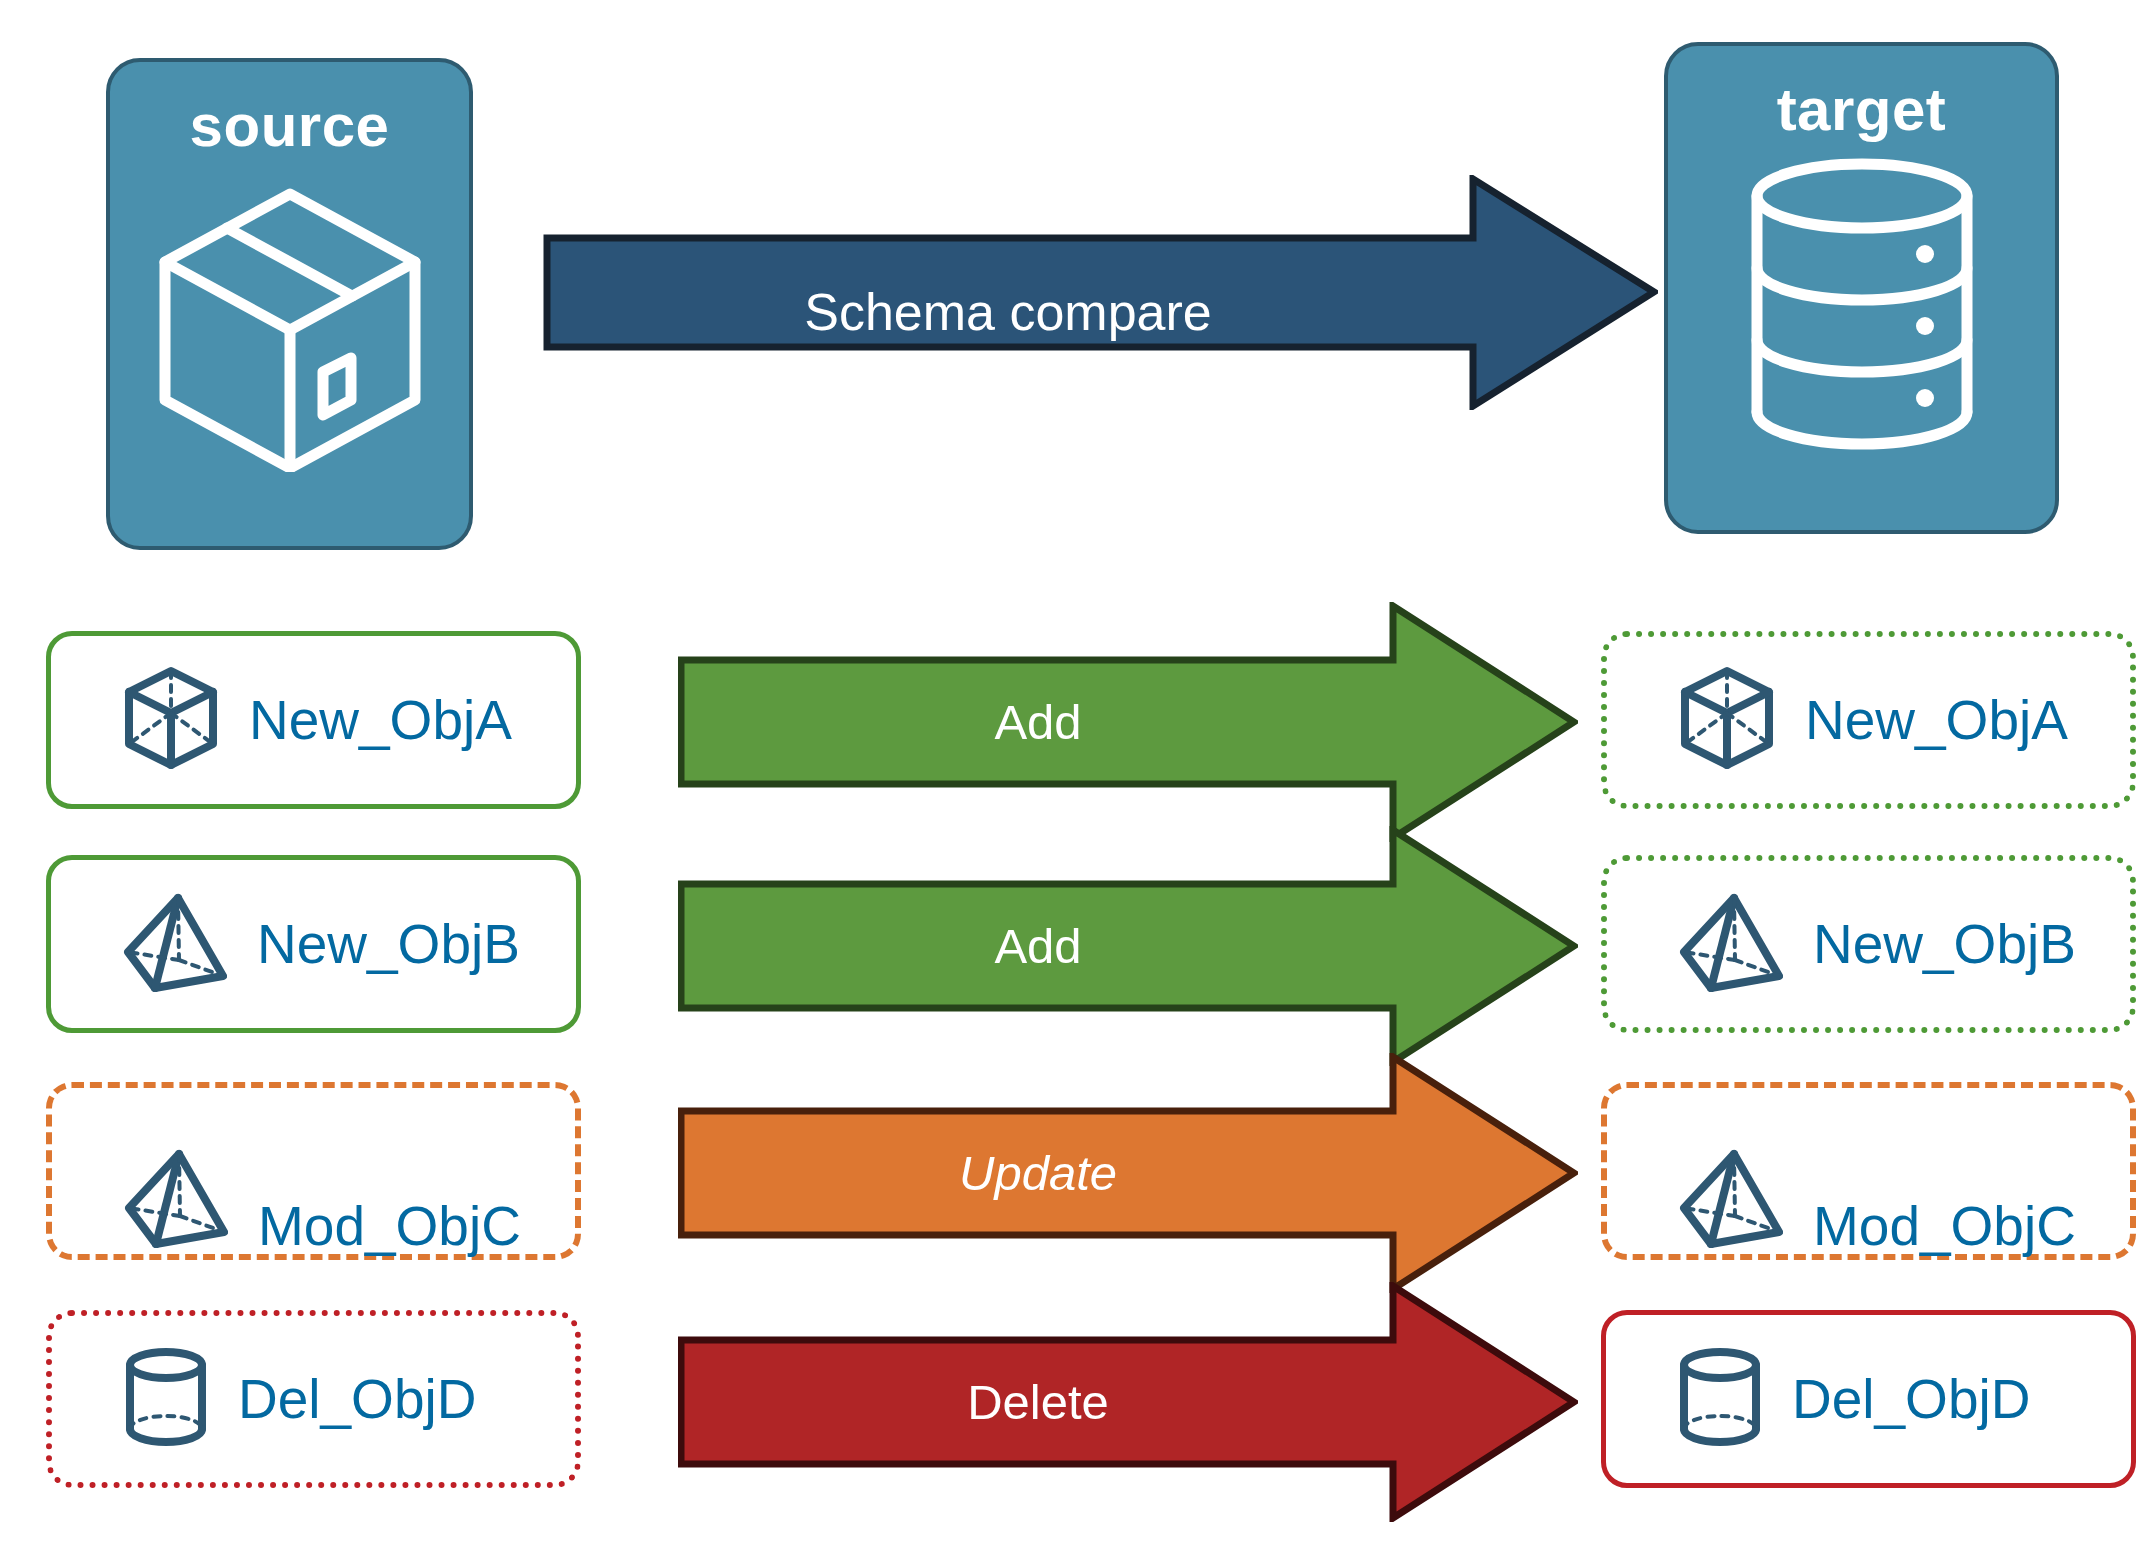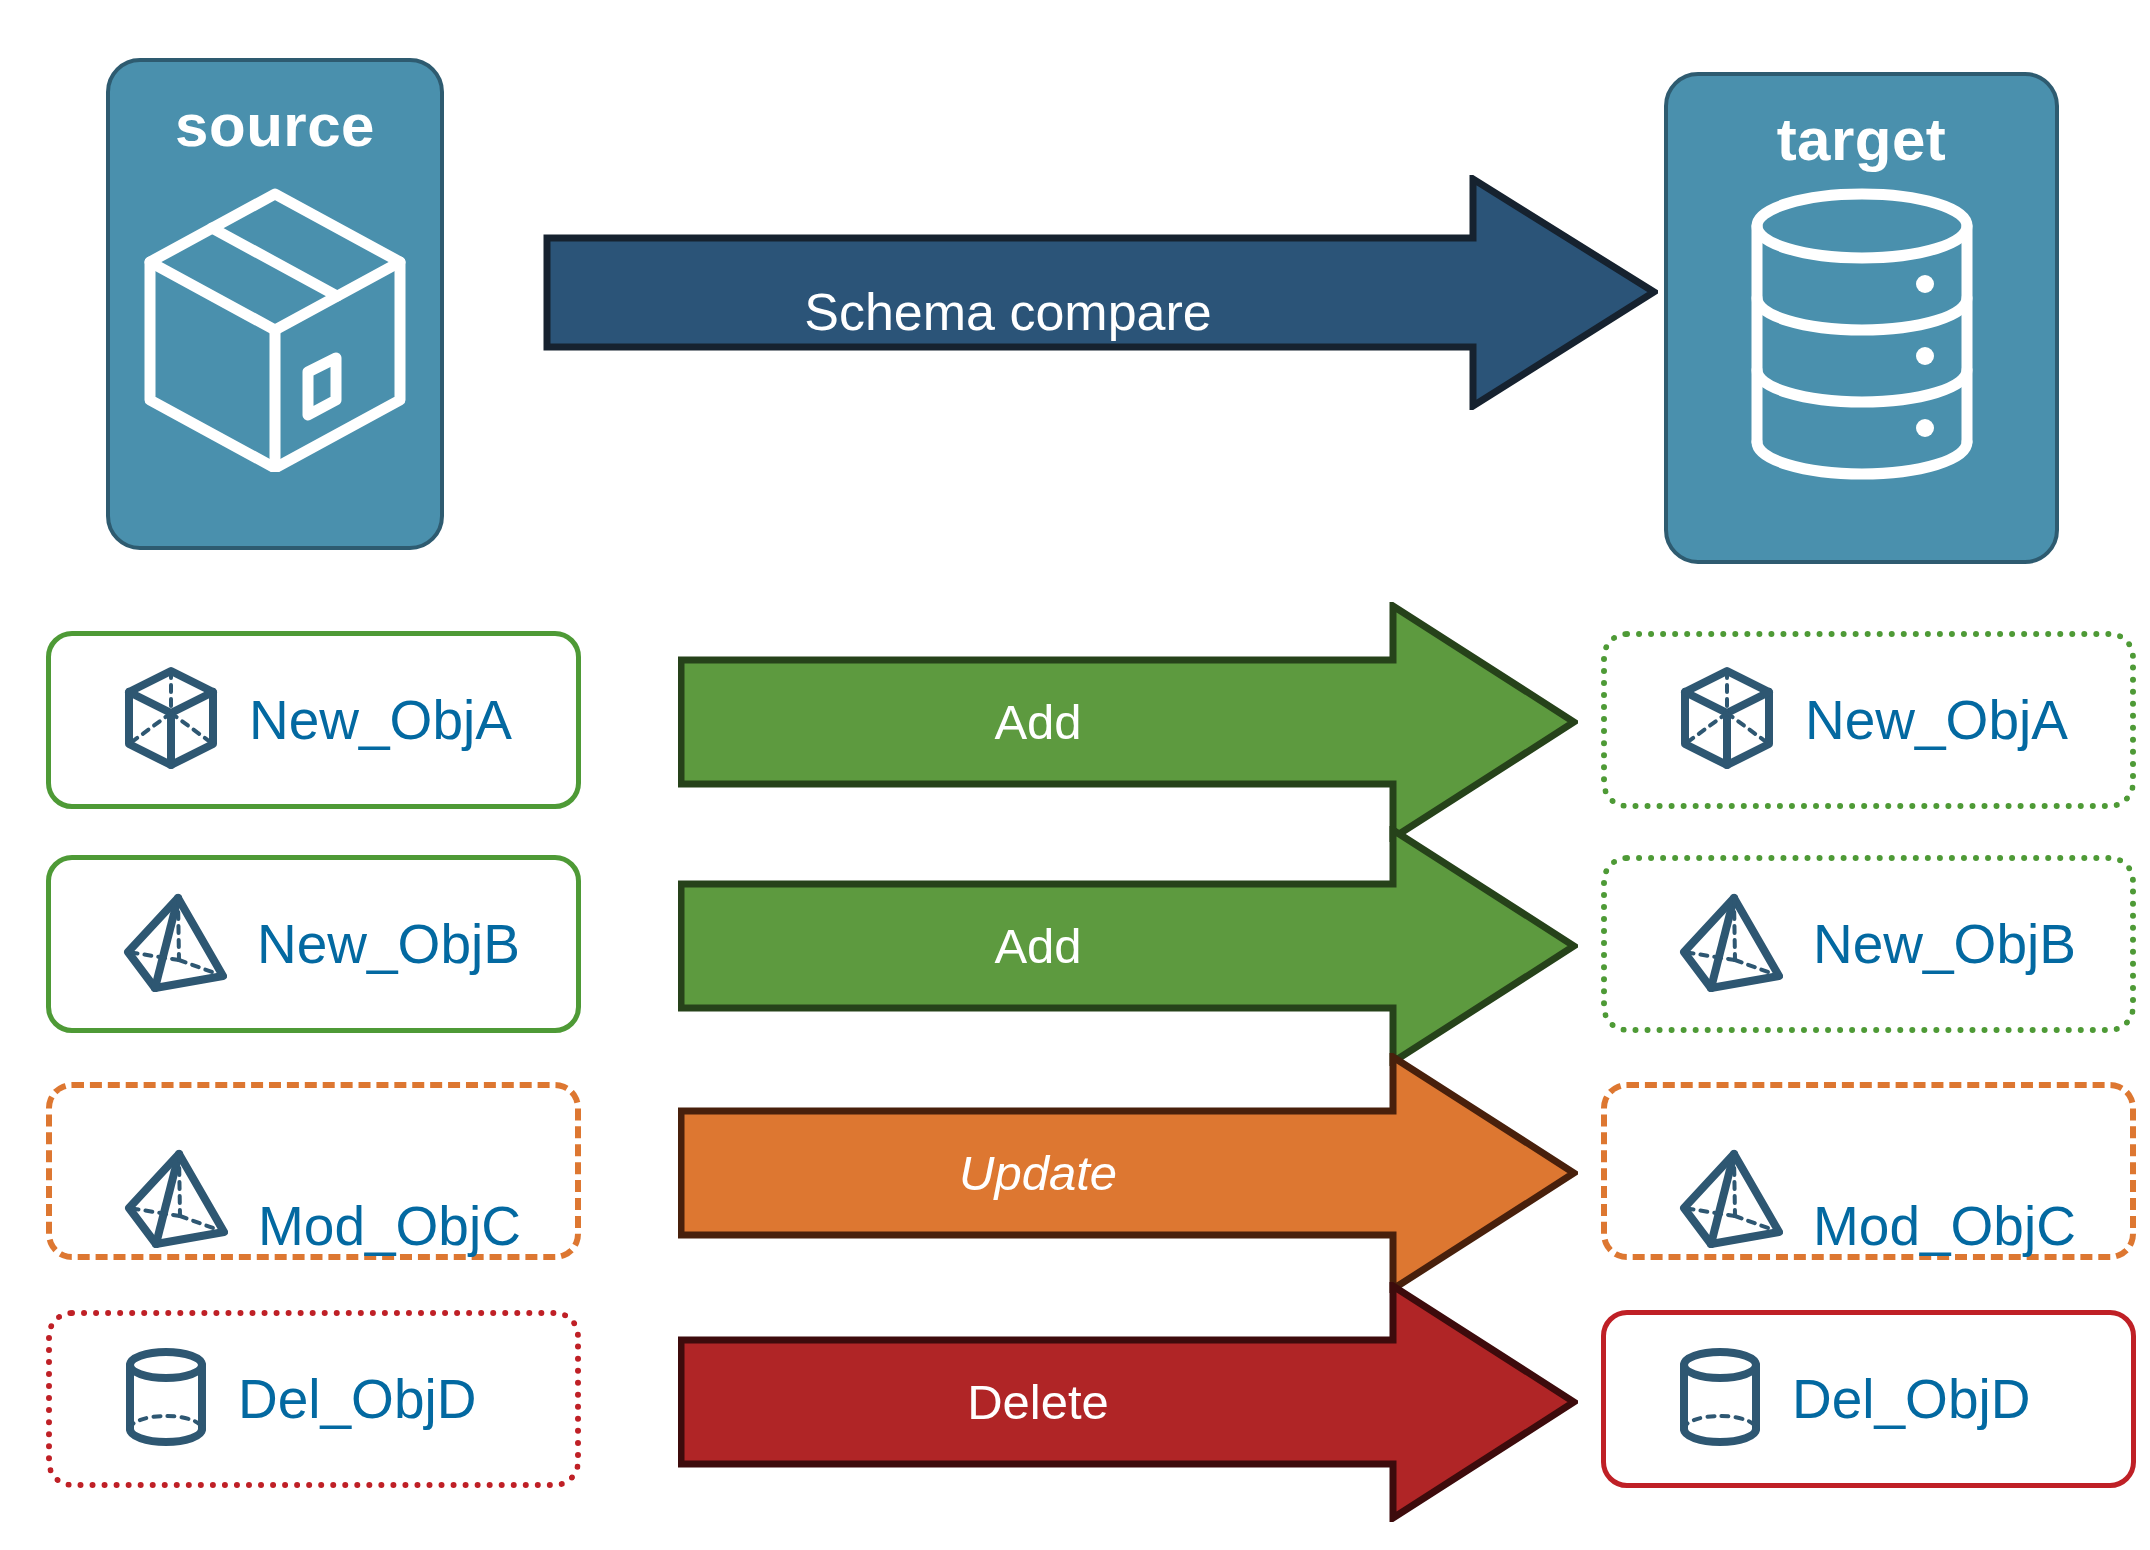--- a/index.html
+++ b/index.html
@@ -39,22 +39,22 @@
     font-size: 60px;
     font-weight: bold;
     letter-spacing: 0.5px;
     margin-top: 34px;
     line-height: 1;
   }
   .endpoint-icon {
     margin-top: 16px;
   }
 
-  #source-panel { left: 106px; top: 58px; width: 338px; height: 492px; }
-  #target-panel { left: 1664px; top: 72px; width: 395px; height: 492px; text-align: right; }
+  #source-panel { left: 106px; top: 58px; width: 367px; height: 492px; }
+  #target-panel { left: 1664px; top: 42px; width: 395px; height: 492px; text-align: right; }
 
   
   .arrow {
     position: absolute;
   }
   .arrow-label {
     position: absolute;
     color: #ffffff;
     font-size: 49px;
     line-height: 1;

